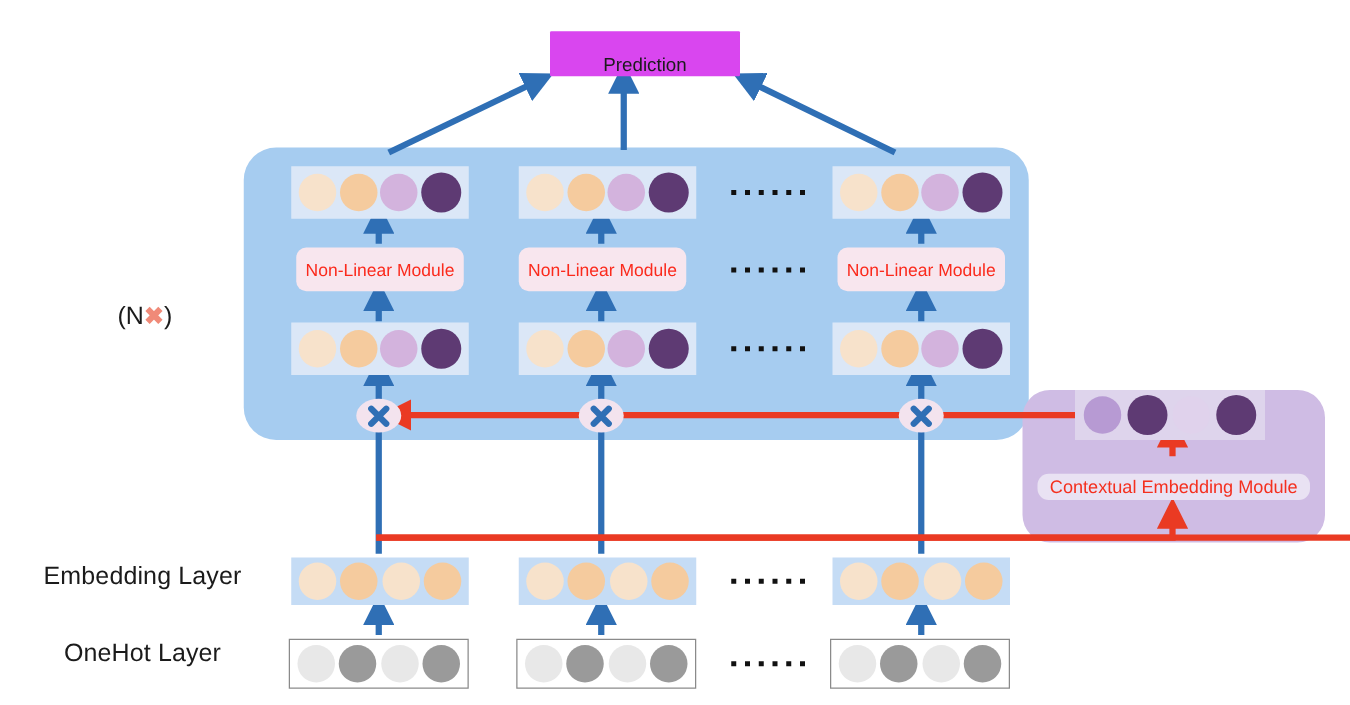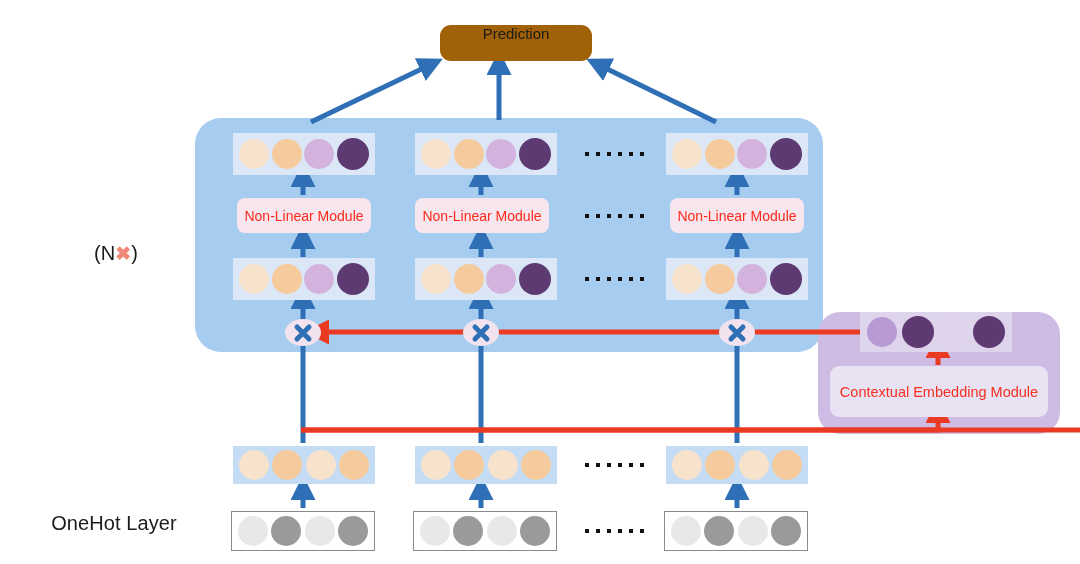--- a/index.html
+++ b/index.html
@@ -24,23 +24,23 @@
     line-height: 1.28;
     text-align: center;
     white-space: pre-line;
     letter-spacing: .1px;
   }
   .x-mark { color: #f08a78; font-size: 19px; font-weight: 700; }
 
   
   .prediction-box {
     position: absolute;
-    background: #a16207;
-    border-radius: 11px;
-    display: flex; align-items: flex-start; justify-content: center;
+    background: #d946ef;
+    border-radius: 1px;
+    display: flex; align-items: flex-end; justify-content: center;
     color: #1b1b1b;
     font-size: 15px;
   }
 
   
   .contextnet-block {
     position: absolute;
     background: #a6ccf0;
     border-radius: 26px;
   }
@@ -163,20 +163,21 @@
   <div class="prediction-box" style="left:440px; top:25px; width:152px; height:36px;">
     <span>Prediction</span>
   </div>
 
   <div class="side-label" style="left:22px; top:190px; width:188px;">
     <div>
       <span>(N</span><span class="x-mark">✖</span><span>)</span>
     </div>
   </div>
 
+  <div class="side-label" style="left:18px; top:449px; width:192px;">Embedding Layer</div>
 
   <div class="side-label" style="left:18px; top:511px; width:192px;">OneHot Layer</div>
 
   <div class="vector v-hidden" style="left:233px; top:133px; width:142px; height:42px; padding:0 5px;">
     <span class="cell" style="width:30px;height:30px;background:#f7e2cb;"></span>
     <span class="cell" style="width:30px;height:30px;background:#f5cb9e;"></span>
     <span class="cell" style="width:30px;height:30px;background:#d3b3dd;"></span>
     <span class="cell" style="width:32px;height:32px;background:#5e3a73;"></span>
   </div>
 
@@ -328,17 +329,17 @@
     <span class="cell" style="width:30px;height:30px;background:#9a9a9a;"></span>
   </div>
 
   <div class="vector v-ctx" style="left:860px; top:312px; width:152px; height:40px; padding:0 5px;">
     <span class="cell" style="width:30px;height:30px;background:#b79ad3;"></span>
     <span class="cell" style="width:32px;height:32px;background:#5e3a73;"></span>
     <span class="cell" style="width:30px;height:30px;background:#e0d2ec;"></span>
     <span class="cell" style="width:32px;height:32px;background:#5e3a73;"></span>
   </div>
 
-  <div class="ctx-module-box" style="left:830px; top:366px; width:218px; height:51px;">
+  <div class="ctx-module-box" style="left:830px; top:379px; width:218px; height:21px;">
     <span>Contextual Embedding Module</span>
   </div>
 
 </div>
 
 </body></html>

